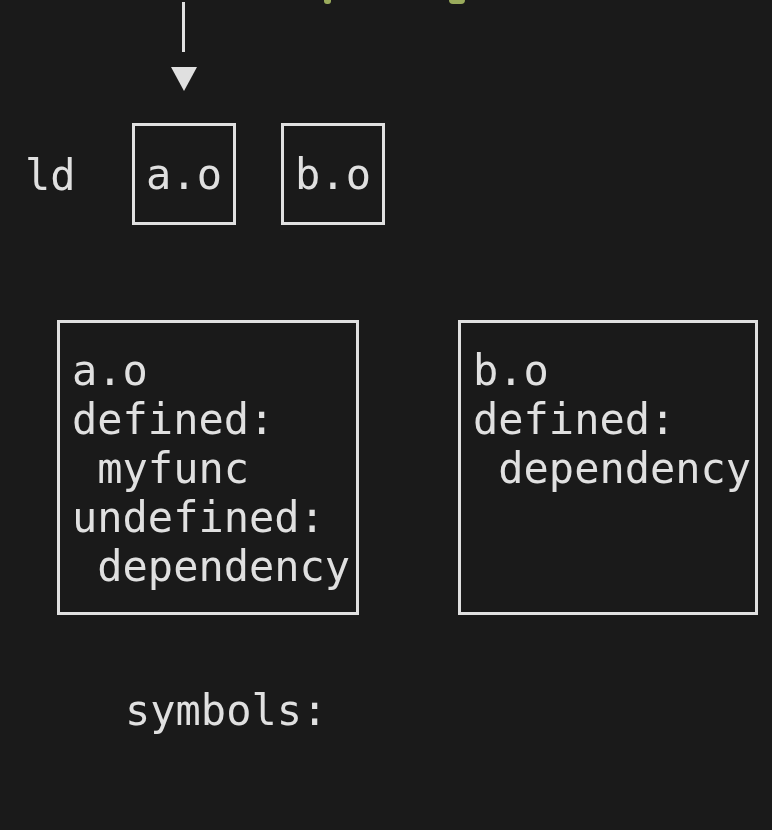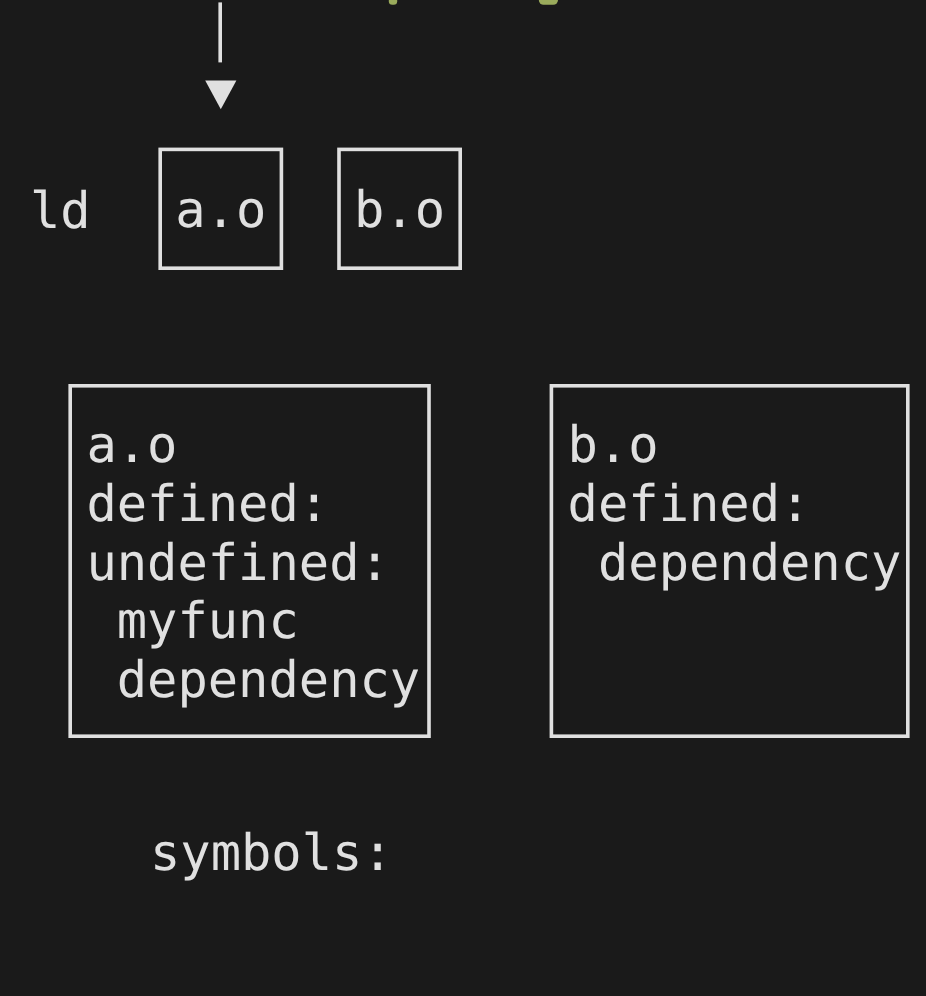--- a/index.html
+++ b/index.html
@@ -73,22 +73,22 @@
   <div class="small-box ao">
     <span class="mono">a.o</span>
   </div>
   <div class="small-box bo">
     <span class="mono">b.o</span>
   </div>
 
   <div class="big-box ao">
     <div class="mono">a.o</div>
     <div class="mono">defined:</div>
+    <div class="mono"> myfunc</div>
     <div class="mono">undefined:</div>
-    <div class="mono"> myfunc</div>
     <div class="mono"> dependency</div>
   </div>
 
   <div class="big-box bo">
     <div class="mono">b.o</div>
     <div class="mono">defined:</div>
     <div class="mono"> dependency</div>
   </div>
 
   <div class="mono symbols-label">symbols:</div>

